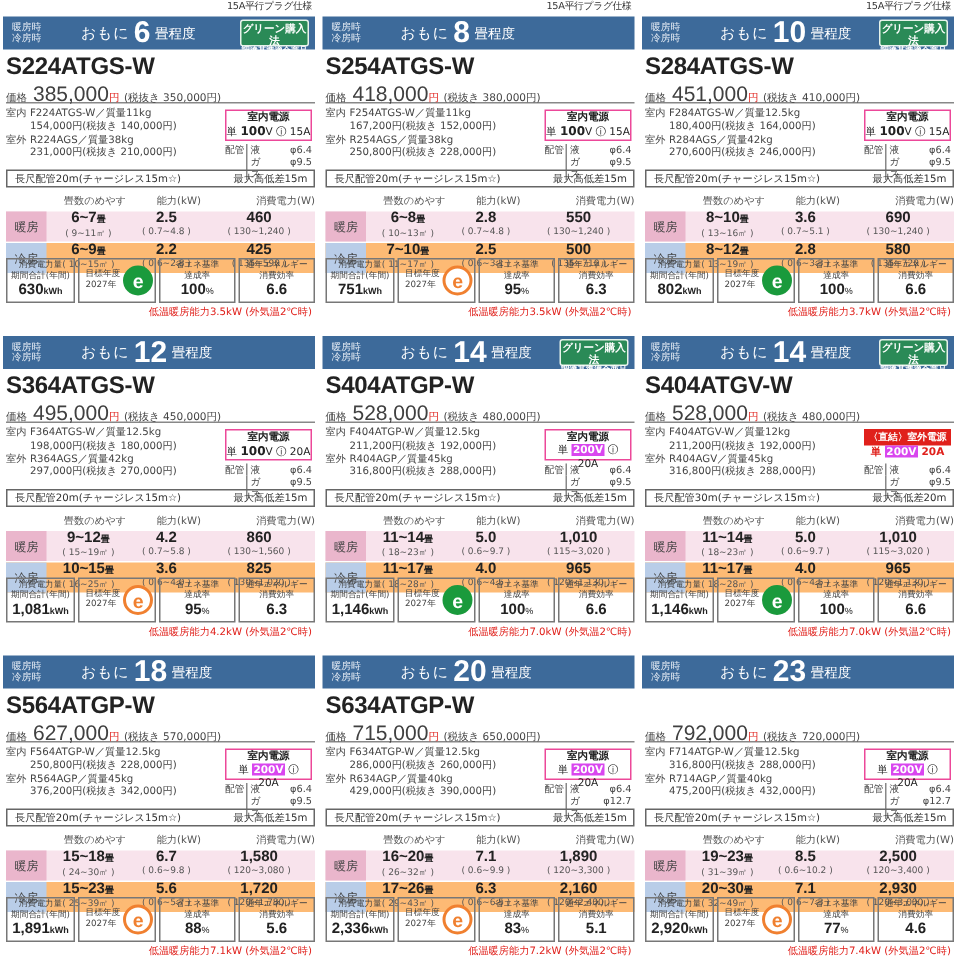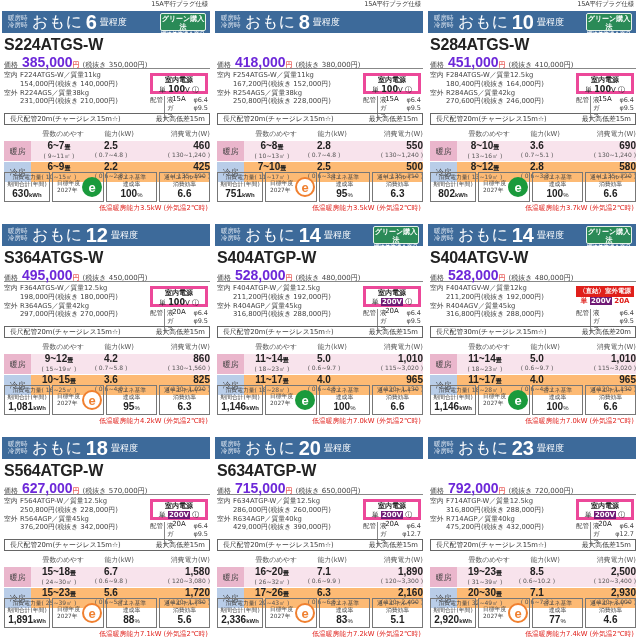--- a/index.html
+++ b/index.html
@@ -2,60 +2,60 @@
 <html><head>
 <meta charset="utf-8">
 <style>
 *{box-sizing:border-box;margin:0;padding:0}
 html,body{width:640px;height:640px;overflow:hidden;background:#fff;font-family:"DejaVu Sans","Liberation Sans",sans-serif;color:#333}
 .grid{position:relative;width:640px;height:640px}
 .card{position:absolute;width:208px;height:212px}
 .plug{position:absolute;right:2px;top:0;font-size:6.5px;color:#333;letter-spacing:-0.2px}
 .hdr{position:absolute;left:0;top:11px;width:208px;height:22px;background:#3d6a9a;color:#fff;display:flex;align-items:center;padding-left:6px}
 .hdr .mode{font-size:6.5px;line-height:7.5px;color:#e8eef6;width:24px}
-.hdr .omo{font-size:16px;margin-left:0;letter-spacing:0.5px}
+.hdr .omo{font-size:10px;margin-left:22px;letter-spacing:0.5px}
 .hdr .size{font-size:20px;font-weight:bold;margin:0 3px;font-family:"Liberation Sans",sans-serif}
 .hdr .unit{font-size:9px}
 .green{position:absolute;right:4px;top:2px;width:46px;height:18px;background:#2a8a57;border:1px solid #e7f3ea;border-radius:2px;color:#fff;font-size:5.5px;line-height:7.5px;text-align:center;font-weight:bold;padding-top:1px}
 .green .g1{color:#fff;font-size:7px;line-height:8px}
 .model{position:absolute;left:2px;top:36px;font-size:16px;font-weight:bold;color:#222;font-family:"Liberation Sans",sans-serif;letter-spacing:-0.2px}
 .price{position:absolute;left:2px;top:54px;width:206px;height:15px;display:flex;align-items:baseline;border-bottom:1px solid #888}
 .price .lbl{font-size:7px;color:#444;margin-right:4px}
-.price .val{font-size:14px;font-weight:bold;color:#6d28d9;font-family:"Liberation Sans",sans-serif}
+.price .val{font-size:14px;font-weight:normal;color:#404040;font-family:"Liberation Sans",sans-serif}
 .price .yen{font-size:7px;color:#e0201b;margin-right:3px}
 .price .ex{font-size:7px;color:#444}
 .units{position:absolute;left:2px;top:71px;width:140px;font-size:6.8px;color:#444;line-height:8.8px}
 .units .row{display:flex}
 .units .tag{width:16px}
-.power{position:absolute;right:2px;top:73px;width:58px;height:21px;border:3px solid #ec4899;text-align:center;font-size:7px;line-height:9px;color:#222}
+.power{position:absolute;right:2px;top:73px;width:58px;height:21px;border:1px solid #ec4899;text-align:center;font-size:7px;line-height:9px;color:#222}
 .power .t{font-weight:bold}
 .power .b{font-size:7px}
 .power .b b{font-size:8px}
 .power.red{border:none;background:#fff}
 .power.red .t{background:#e0201b;color:#fff;font-size:6.5px;padding:1px 0}
 .power.red .b{color:#e0201b;font-weight:bold}
-.v200{background:#701a75;color:#fff;padding:0 1px;font-weight:bold}
+.v200{background:#d946ef;color:#fff;padding:0 1px;font-weight:bold}
 .pipe{position:absolute;right:2px;top:96px;width:58px;font-size:6.5px;line-height:8px;color:#444}
 .pipe .row{display:flex}
 .pipe .k{width:14px}
 .pipe .n{width:16px;border-left:1px solid #888;padding-left:2px}
 .pipe .v{flex:1;text-align:right}
 .longpipe{position:absolute;left:2px;top:113px;width:206px;height:12px;border:1px solid #666;font-size:6.8px;line-height:10px;padding-left:5px;color:#333;display:flex;justify-content:space-between;padding-right:4px}
 .spec{position:absolute;left:2px;top:128px;width:206px}
 .spec .head{display:flex;height:12px;font-size:6.8px;color:#555;align-items:center}
 .spec .head div{text-align:right}
 .spec .r{display:flex;height:20px;margin-top:1px}
 .spec .r.heat{background:#f8e3ec}
 .spec .r.cool{background:#fdba74}
 .spec .lab{width:28px;font-size:8px;display:flex;align-items:center;justify-content:center;color:#444}
 .spec .r.heat .lab{background:#eab6cc}
 .spec .r.cool .lab{background:#b9cde8}
 .c1{width:56px;text-align:center}
 .c2{width:50px;text-align:center}
-.c3{width:76px;text-align:right}
+.c3{width:76px;text-align:center}
 .spec .m{font-size:10px;font-weight:bold;line-height:10px;color:#222;font-family:"Liberation Sans",sans-serif}
 .spec .m small{font-size:6px}
 .spec .s{font-size:6px;line-height:8px;color:#555}
 .eco{position:absolute;left:2px;top:172px;width:206px;height:30px;display:flex;gap:2px}
 .eco .box{border:1px solid #777;text-align:center;font-size:5.8px;line-height:7px;color:#444}
 .eco .b1{width:46px;padding-top:1px}
 .eco .b1 .big{font-size:10px;font-weight:bold;color:#222;font-family:"Liberation Sans",sans-serif;line-height:12px}
 .eco .b1 .big small{font-size:6px}
 .eco .b2{width:52px;display:flex;align-items:center;padding-left:4px;gap:2px;text-align:left}
 .emark{width:20px;height:20px;border-radius:50%;display:flex;align-items:center;justify-content:center;font-weight:bold;font-size:13px;color:#fff;font-family:"Liberation Sans",sans-serif}
@@ -194,20 +194,21 @@
 
 <div class="card" style="left: 215px; top: 0px;">
   <div class="plug">15A平行プラグ仕様</div>
   <div class="hdr">
     <div class="mode">暖房時 冷房時</div>
     <span class="omo">おもに</span>
     <span class="size">8</span>
     <span class="unit">畳程度</span>
 
   </div>
+  <div class="model">S254ATGS-W</div>
   <div class="price">
     <span class="lbl">価格</span>
     <span class="val">418,000</span>
     <span class="yen">円</span>
     <span class="ex">(税抜き 380,000円)</span>
   </div>
   <div class="units">
     <div class="row">
           <span class="tag">室内</span>
           <span>F254ATGS-W／質量11kg</span>

